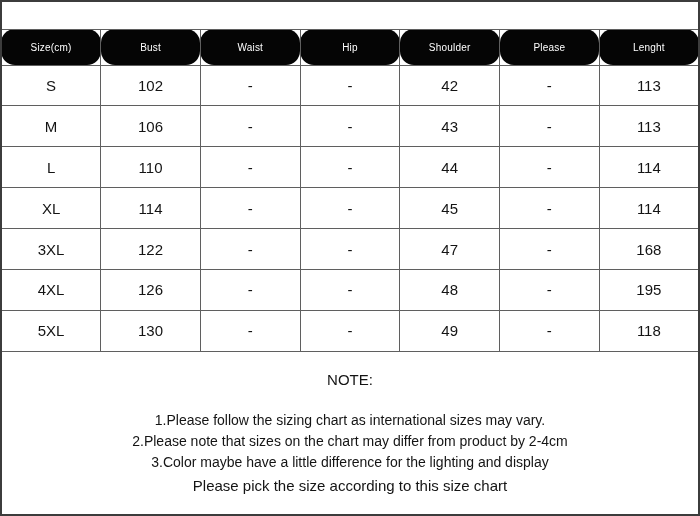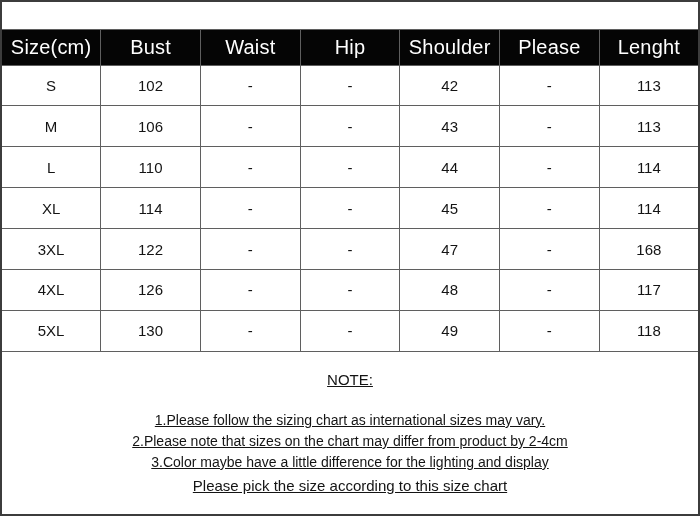--- a/index.html
+++ b/index.html
@@ -25,25 +25,25 @@
   table.size-chart th,
   table.size-chart td{
     border:1px solid var(--border);
     text-align:center;vertical-align:middle;
     font-size:15px;font-weight:400;
     padding:0;
   }
   tr.spacer-row td{height:28px;border-bottom:1px solid var(--border);background:var(--bg);}
   tr.header-row th{
     height:36px;background:var(--header-bg);color:var(--header-text);
-    font-size:20px;letter-spacing:.2px;
+    font-size:10px;letter-spacing:.2px;border-radius:14px;
   }
   tr.data-row td{height:36px;}
   td.note-cell{
-    height:144px;vertical-align:top;padding-top:6px;text-decoration:underline;
+    height:144px;vertical-align:top;padding-top:6px;
   }
   .note-title{font-size:15px;margin:0 0 0 0;line-height:20px;}
   .note-lines{margin-top:20px;line-height:21px;font-size:14px;}
   .note-footer{margin-top:2px;font-size:15px;line-height:21px;}
 </style>
 </head>
 <body>
 
 <table class="size-chart">
   <thead>
@@ -106,21 +106,21 @@
       <td>-</td>
       <td>168</td>
     </tr>
     <tr class="data-row">
       <td>4XL</td>
       <td>126</td>
       <td>-</td>
       <td>-</td>
       <td>48</td>
       <td>-</td>
-      <td>117</td>
+      <td>195</td>
     </tr>
     <tr class="data-row">
       <td>5XL</td>
       <td>130</td>
       <td>-</td>
       <td>-</td>
       <td>49</td>
       <td>-</td>
       <td>118</td>
     </tr>

